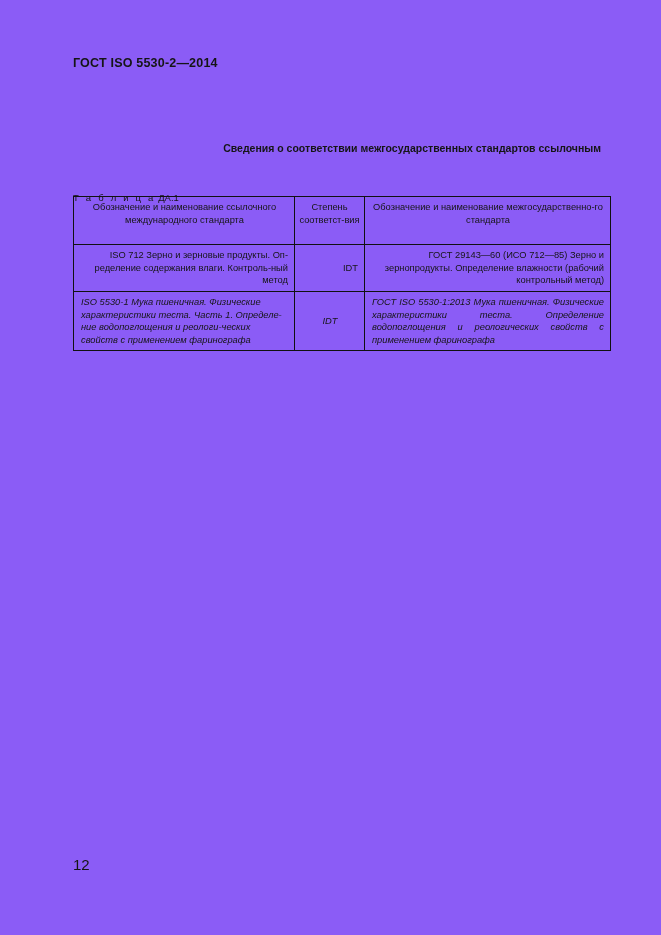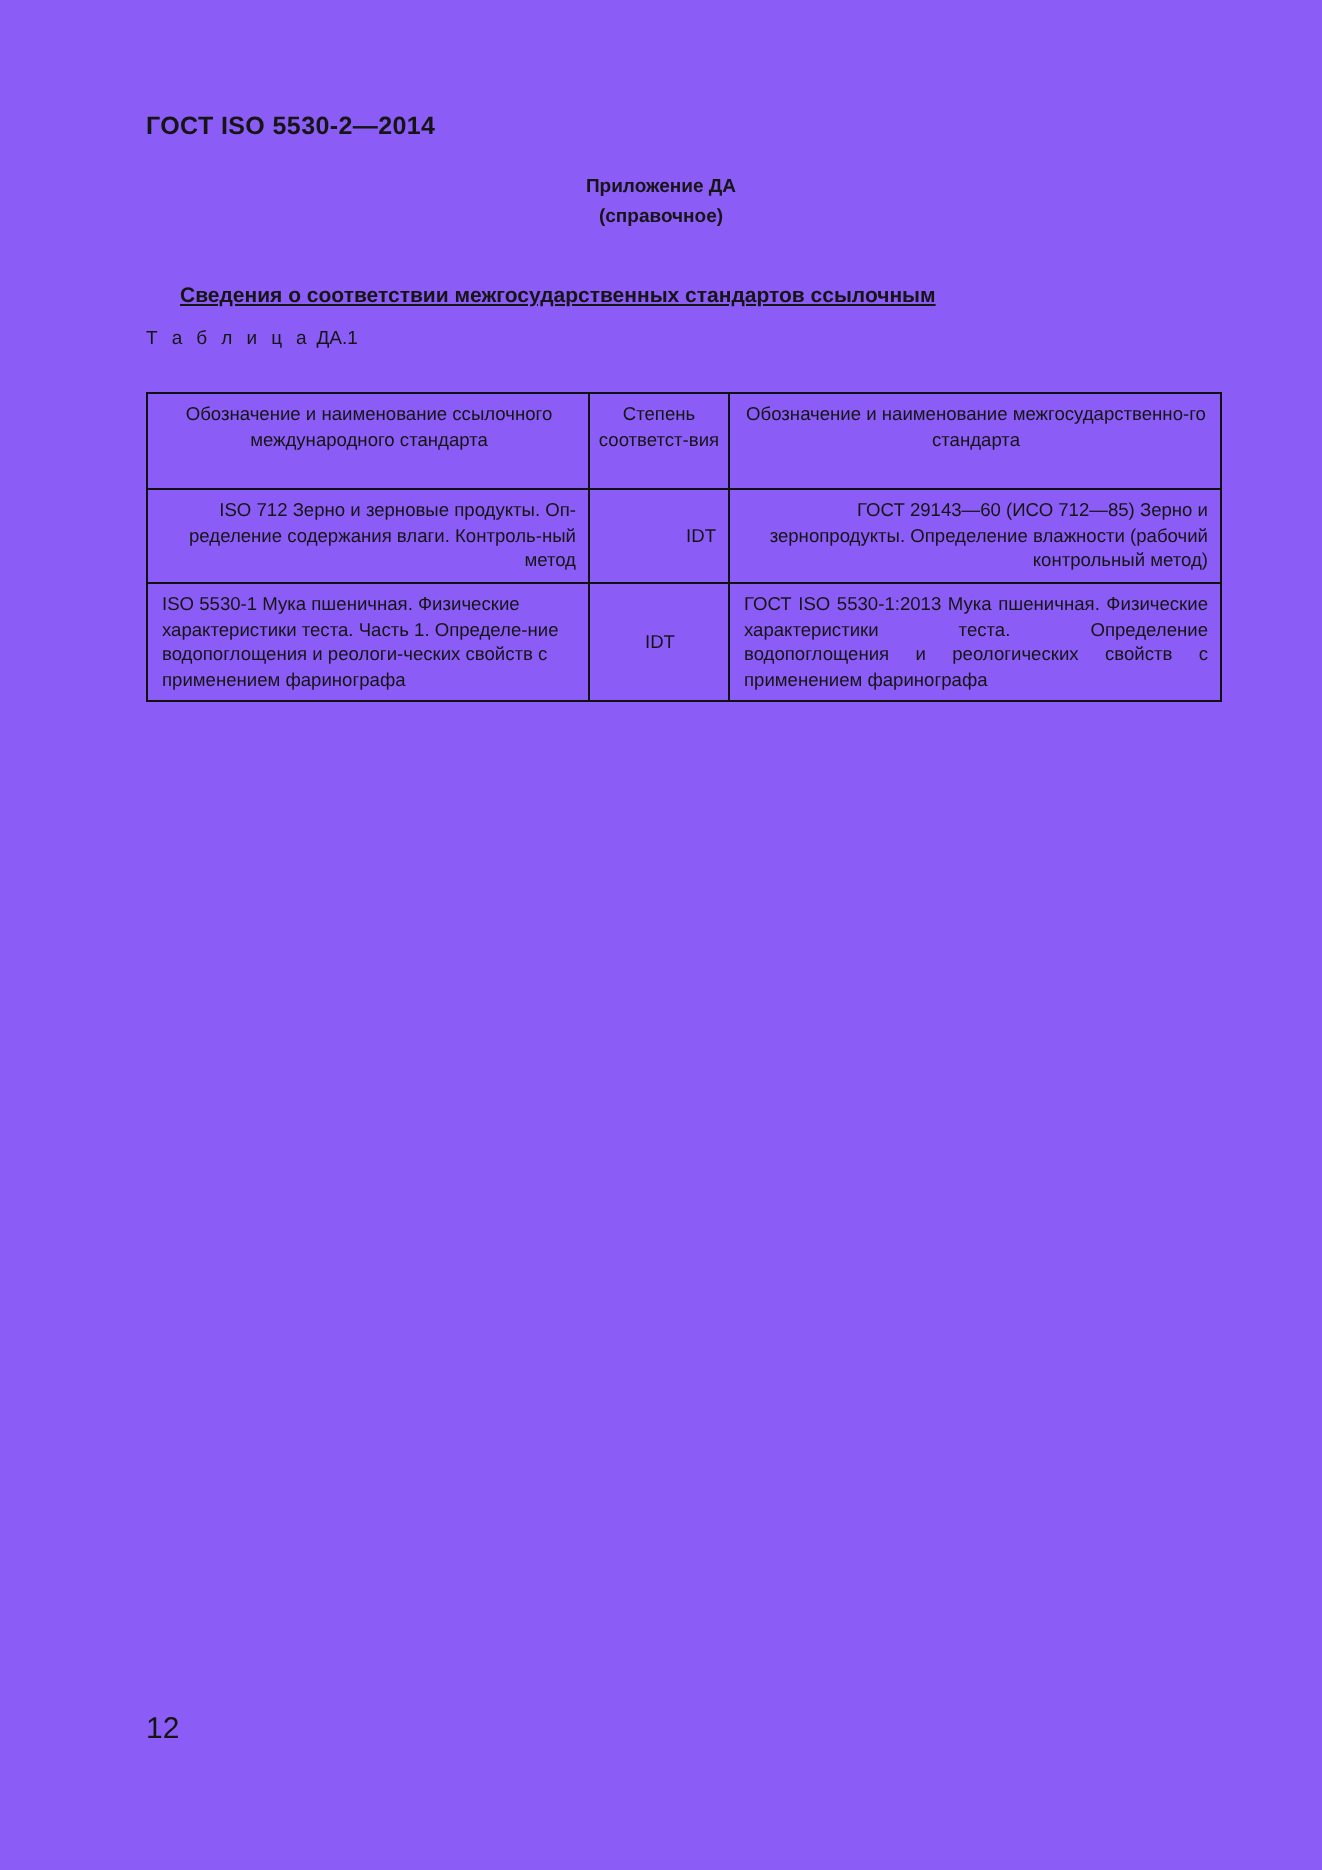--- a/index.html
+++ b/index.html
@@ -47,32 +47,31 @@
   .annex-block .annex-sub {
     font-weight: bold;
   }
 
   
   .main-title {
     position: absolute;
     left: 90px;
     right: 60px;
     top: 141px;
-    text-align: left;
+    text-align: right;
     font-size: 10.5px;
     font-weight: bold;
     line-height: 15px;
-    text-decoration: underline;
   }
 
   
   .table-caption {
     position: absolute;
     left: 73px;
-    top: 164px;
+    top: 192px;
     font-size: 9.5px;
     white-space: nowrap;
   }
   .table-caption .sp {
     letter-spacing: 2.2px;
   }
 
   
   .std-table {
     position: absolute;
@@ -103,21 +102,21 @@
 
   .cell-idt {
     text-align: center;
     vertical-align: middle !important;
   }
   .cell-justify {
     text-align: justify;
     text-align-last: left;
   }
   .row-1 td { height: 38px; text-align: right; }
-  .row-2 td { height: 50px; }
+  .row-2 td { height: 50px; font-style: italic; }
 
   .note-cell {
     text-align: justify;
     text-align-last: left;
     padding-top: 5px;
     padding-bottom: 7px;
     height: 42px;
   }
   .note-cell .note-label {
     letter-spacing: 2.1px;
@@ -137,24 +136,20 @@
     text-align: center;
   }
 </style>
 </head>
 <body>
 
 <div class="page">
 
   <div class="doc-header">ГОСТ ISO 5530-2—2014</div>
 
-  <div class="annex-block">
-    <div>Приложение ДА</div>
-    <div class="annex-sub">(справочное)</div>
-  </div>
 
   <div class="main-title">
     <div>Сведения о соответствии межгосударственных стандартов ссылочным</div>
   </div>
 
   <div class="table-caption">
     <span class="sp">Т а б л и ц а</span>
     <span>ДА.1</span>
   </div>
 

